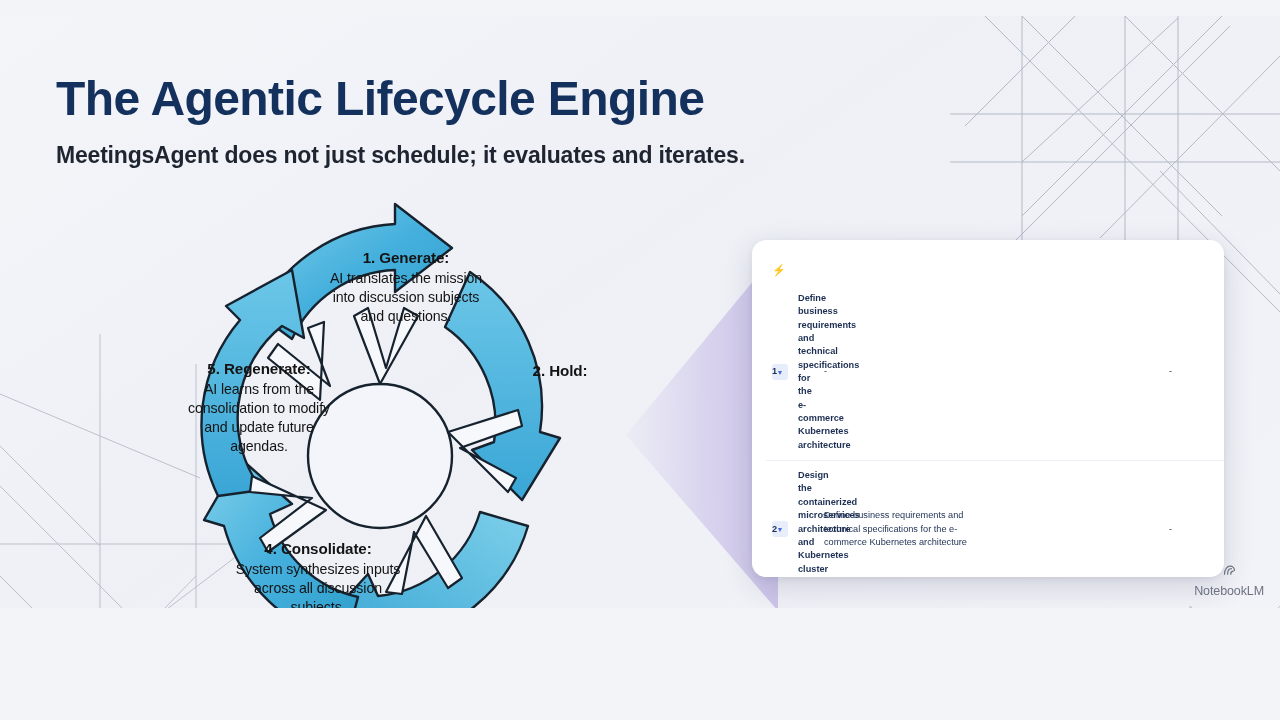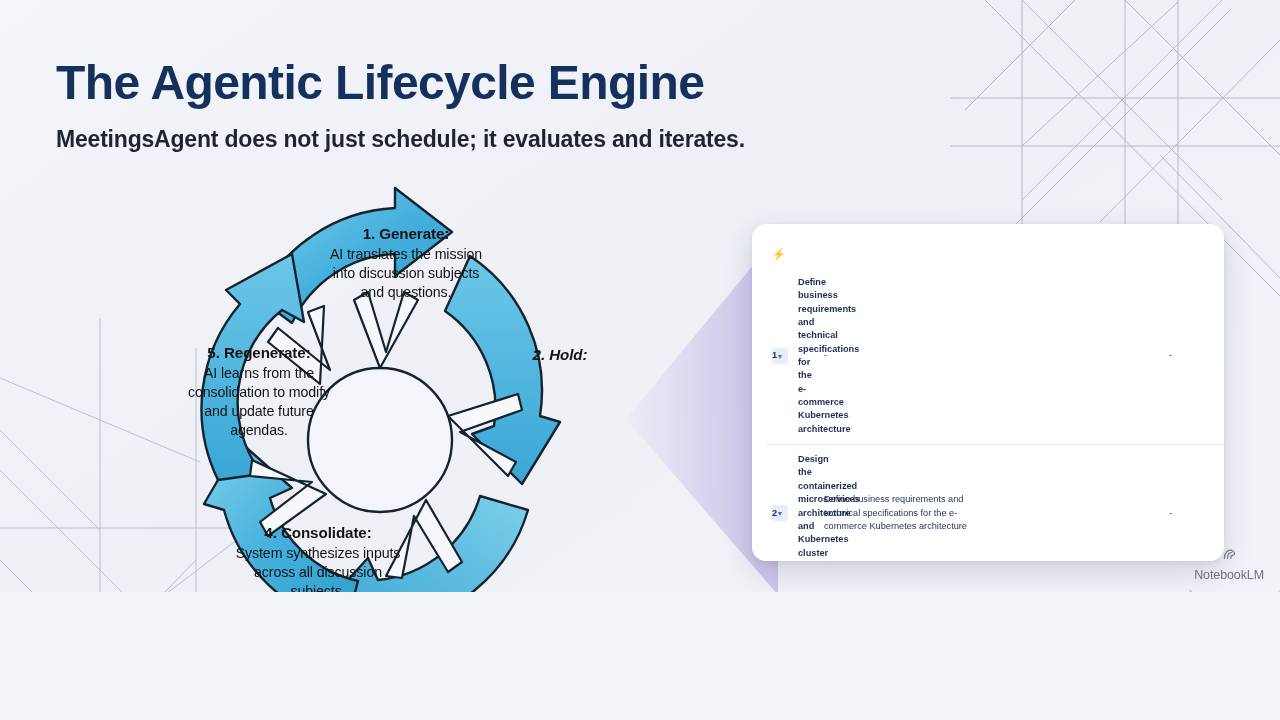--- a/index.html
+++ b/index.html
@@ -8,20 +8,21 @@
   body {
     font-family: "Liberation Sans", sans-serif;
     background: #f2f4f8;
     position: relative;
   }
   #slide {
     position: absolute; inset: 0;
     width: 1280px; height: 592px;
     background: linear-gradient(145deg,#f4f5f9 0%,#eef0f6 45%,#f2f3f8 100%);
     overflow: hidden;
+    margin-top: 16px;
   }
   
   #bg-lines { position: absolute; inset: 0; width: 1280px; height: 720px; pointer-events: none; }
 
   
   #title-block { position: absolute; left: 56px; top: 56px; width: 840px; }
   #page-title {
     font-size: 48px; font-weight: 700; color: #14315e;
     letter-spacing: -0.6px; line-height: 1.12;
   }
@@ -38,22 +39,22 @@
     position: absolute;
     text-align: center;
     color: #141414;
     font-size: 14.2px;
     line-height: 1.34;
     letter-spacing: -0.1px;
   }
   .step-label .step-title { display: block; font-weight: 700; font-size: 15.2px; margin-bottom: 1px; }
   .step-label .step-desc { display: block; font-weight: 400; }
 
-  #step-1 { left: 182px; top: 44px; width: 168px; }
-  #step-2 { left: 346px; top: 165px; width: 148px; font-style: italic; }
+  #step-1 { left: 182px; top: 52px; width: 168px; }
+  #step-2 { left: 346px; top: 165px; width: 148px; }
   #step-3 { left: 278px; top: 338px; width: 168px; }
   #step-4 { left: 88px; top: 343px; width: 180px; }
   #step-5 { left: 36px; top: 163px; width: 166px; }
 
   
   #zoom-beam { position: absolute; left: 620px; top: 235px; width: 160px; height: 360px; }
 
   
   #task-card {
     position: absolute; left: 752px; top: 224px;

